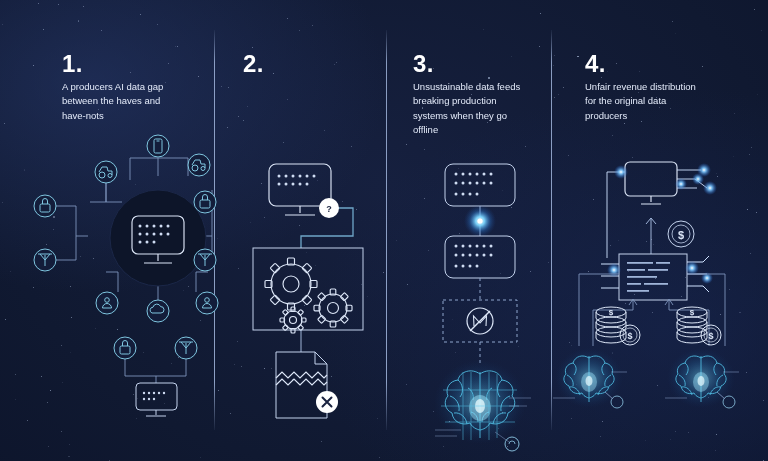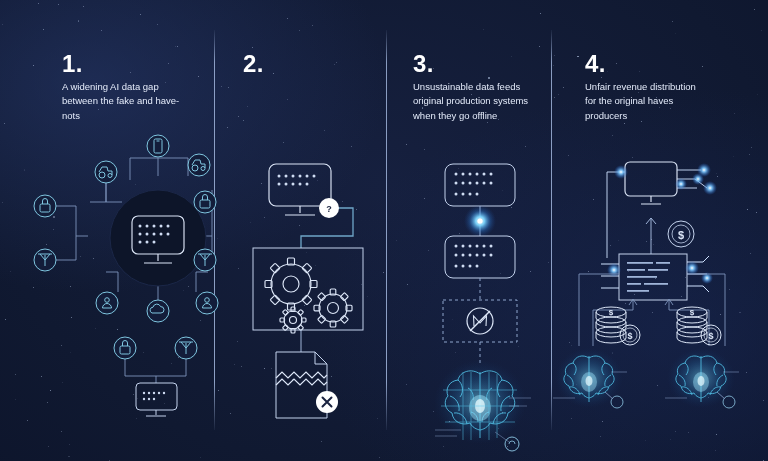--- a/index.html
+++ b/index.html
@@ -293,21 +293,21 @@
       <i style="left:424.2px;top:197.6px;width:0.8px;height:0.8px;opacity:0.53"></i>
       <i style="left:67.8px;top:101.1px;width:0.8px;height:0.8px;opacity:0.37"></i>
     </div>
 
   <div class="divider" style="left:214px;"></div>
   <div class="divider" style="left:386px;"></div>
   <div class="divider" style="left:551px;"></div>
 
   <div class="col" style="left:62px;">
     <div class="num">1.</div>
-    <div class="desc">A widening AI data gap between the fake and have-nots</div>
+    <div class="desc">A producers AI data gap between the haves and have-nots</div>
     <div class="art">
       <svg width="192" height="300" viewBox="0 0 192 300">
 
         <g class="ln-t">
           <path d="M44,32 L44,52 L28,52"></path>
           <path d="M44,32 L44,52 L60,52"></path>
           <path d="M44,14 L44,32"></path>
           <path d="M-6,56 L14,56 L14,86 L26,86"></path>
           <path d="M-6,110 L14,110 L14,86"></path>
           <path d="M96,8 L96,26"></path>
@@ -567,21 +567,21 @@
         <g>
           <circle cx="84" cy="252" r="11" class="badge"></circle>
           <path d="M79.5,247.5 L88.5,256.5 M88.5,247.5 L79.5,256.5" stroke="#1a2340" stroke-width="2" stroke-linecap="round" fill="none"></path>
         </g>
       </svg>
     </div>
   </div>
 
   <div class="col" style="left:413px;">
     <div class="num">3.</div>
-    <div class="desc">Unsustainable data feeds original production systems when they go offline</div>
+    <div class="desc">Unsustainable data feeds breaking production systems when they go offline</div>
     <div class="art">
       <svg width="192" height="300" viewBox="0 0 192 300">
         <defs>
           <radialGradient id="glowNode" cx="50%" cy="50%" r="50%">
             <stop offset="0%" stop-color="#ffffff" stop-opacity="1"></stop>
             <stop offset="28%" stop-color="#7fd8ff" stop-opacity=".95"></stop>
             <stop offset="65%" stop-color="#2f7fd8" stop-opacity=".35"></stop>
             <stop offset="100%" stop-color="#1b4b9c" stop-opacity="0"></stop>
           </radialGradient>
           <radialGradient id="brainGlow" cx="50%" cy="50%" r="50%">
@@ -679,21 +679,21 @@
           <path d="M82,282 L96,292"></path>
         </g>
         <circle cx="99" cy="294" r="7" fill="none" stroke="#8fc8e6" stroke-width=".9"></circle>
         <path d="M96,294 a3,3 0 0 1 6,0" fill="none" stroke="#8fc8e6" stroke-width=".8"></path>
       </svg>
     </div>
   </div>
 
   <div class="col" style="left:585px;">
     <div class="num">4.</div>
-    <div class="desc">Unfair revenue distribution for the original haves producers</div>
+    <div class="desc">Unfair revenue distribution for the original data producers</div>
     <div class="art">
       <svg width="192" height="300" viewBox="0 0 192 300">
         <defs>
           <radialGradient id="nodeGlow4" cx="50%" cy="50%" r="50%">
             <stop offset="0%" stop-color="#ffffff" stop-opacity="1"></stop>
             <stop offset="30%" stop-color="#7ec8ff" stop-opacity=".9"></stop>
             <stop offset="100%" stop-color="#1d5ec0" stop-opacity="0"></stop>
           </radialGradient>
           <radialGradient id="brainGlow4" cx="50%" cy="50%" r="50%">
             <stop offset="0%" stop-color="#7fe4ff" stop-opacity=".5"></stop>

